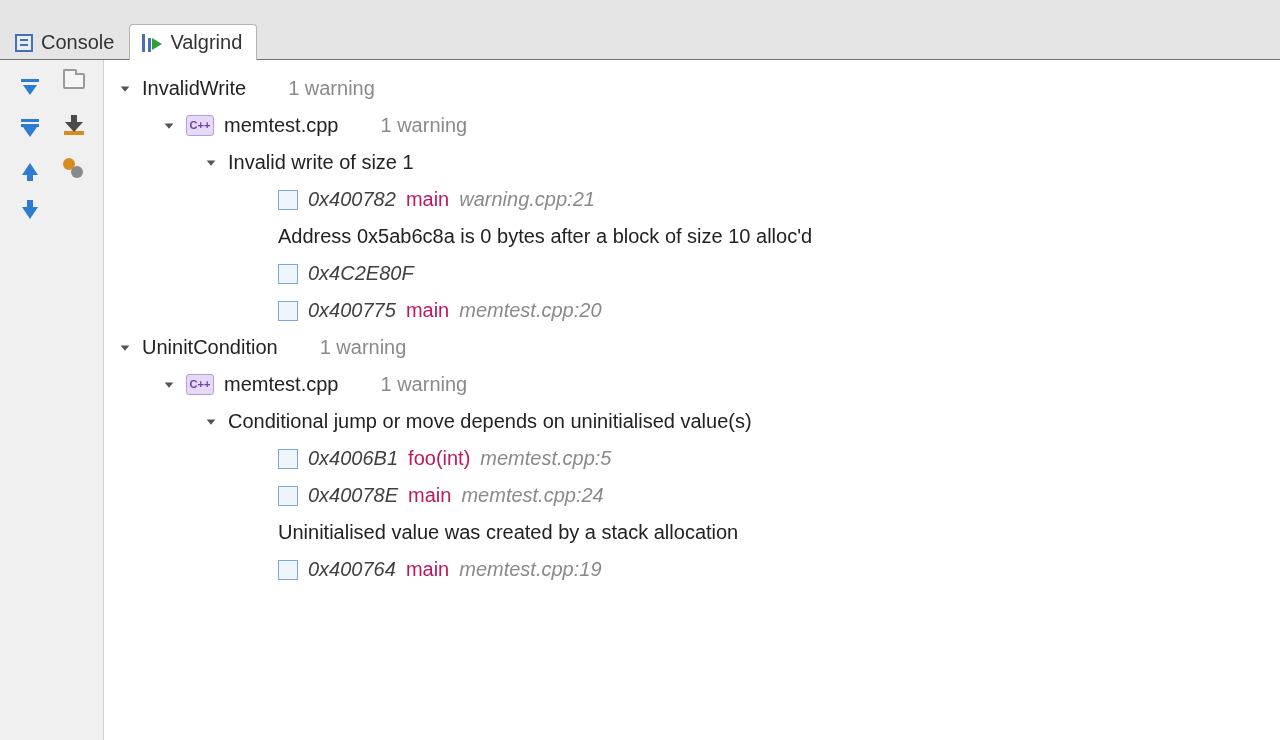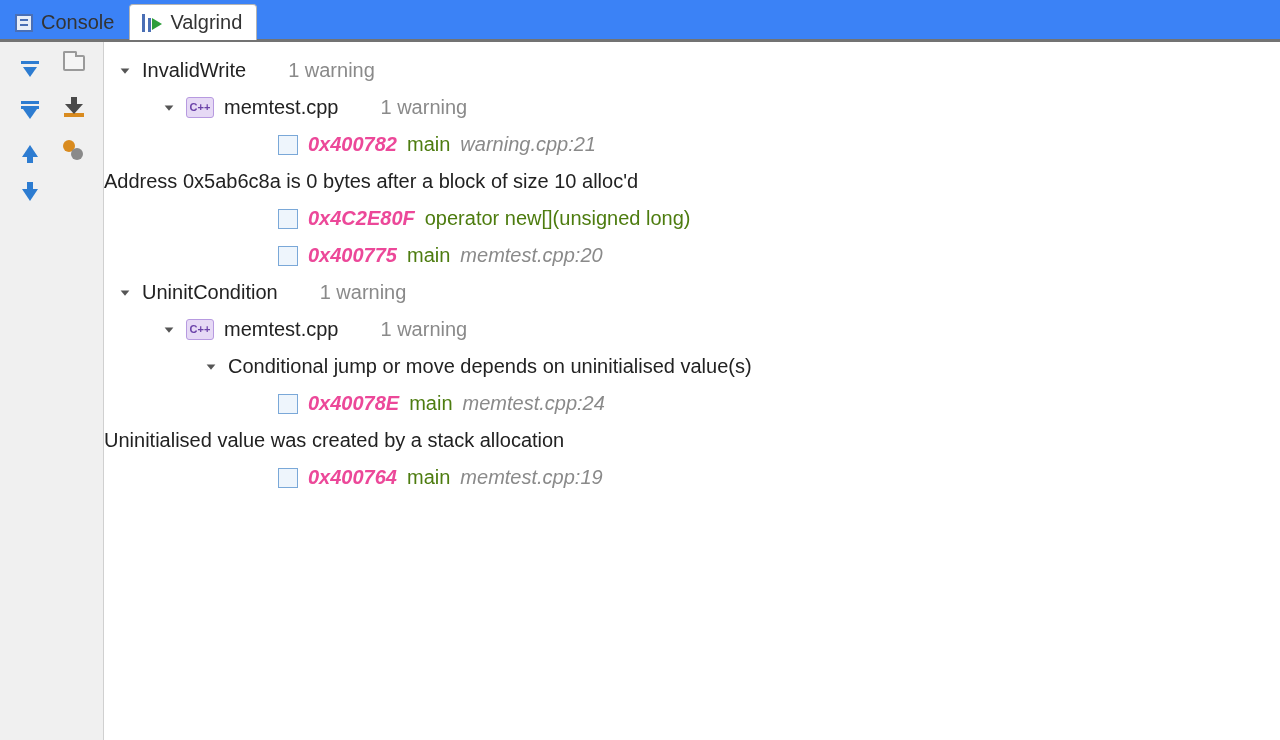--- a/index.html
+++ b/index.html
@@ -9,23 +9,23 @@
     height: 740px;
     font-family: "Segoe UI", Tahoma, sans-serif;
     font-size: 20px;
     background: #ffffff;
     color: #222;
     overflow: hidden;
   }
 
   
   .tabbar {
-    height: 42px;
-    background: #3b82f6;
-    border-bottom: 3px solid #737373;
+    height: 60px;
+    background: #e5e5e5;
+    border-bottom: 1px solid #737373;
     display: flex;
     align-items: flex-end;
     padding-left: 4px;
     box-sizing: border-box;
   }
   .tab {
     display: flex;
     align-items: center;
     gap: 8px;
     padding: 6px 14px 6px 10px;
@@ -209,21 +209,21 @@
     align-items: center;
     gap: 10px;
     line-height: 1.55;
     padding: 3px 0;
     white-space: nowrap;
   }
   .indent-0 { padding-left: 14px; }
   .indent-1 { padding-left: 58px; }
   .indent-2 { padding-left: 100px; }
   .indent-3 { padding-left: 174px; } 
-  .indent-3p { } 
+  .indent-3p { padding-left: 174px; } 
 
   .disclosure {
     width: 14px; height: 14px;
     display:inline-flex; align-items:center; justify-content:center;
     color:#555;
   }
   .disclosure svg { width:14px; height:14px; } 
 
   
   .ic-cpp {
@@ -242,22 +242,22 @@
   }
   .ic-frame::before{
     content:""; position:absolute; left:-4px; top:-4px;
     width:20px; height:20px;
     border:1px solid #9c9c9c; background:#f2f2f2;
     z-index:-1;
   }
 
   .title { color:#222; }
   .dim   { color:#8a8a8a;margin-left:32px; }
-  .addr  { color:#ec4899; font-style: italic; font-weight: bold; }
-  .func  { color:#4d7c0f;text-align:center; }
+  .addr  { color:#404040; font-style: italic; }
+  .func  { color:#be185d;text-align:center; }
   .loc   { color:#8a8a8a; font-style: italic; }
 
   .row[data-interactable="true"] { cursor: default; }
 </style>
 </head>
 <body>
 
 <div class="tabbar" data-interactable="false">
   <div class="tab" data-interactable="true">
     <span class="ic-console" data-interactable="false"></span>
@@ -326,33 +326,40 @@
       <div class="row indent-1" data-interactable="true">
         <span class="disclosure" data-interactable="true">
           <svg viewBox="0 0 16 16">
             <path fill="#555" d="M3 5 L8 11 L13 5 Z"></path>
           </svg>
         </span>
         <span class="ic-cpp" data-interactable="false">C++</span>
         <span class="title" data-interactable="false">memtest.cpp</span>
         <span class="dim" data-interactable="false">1 warning</span>
       </div>
+      <div class="row indent-2" data-interactable="true">
+        <span class="disclosure" data-interactable="true">
+          <svg viewBox="0 0 16 16">
+            <path fill="#555" d="M3 5 L8 11 L13 5 Z"></path>
+          </svg>
+        </span>
+        <span class="title" data-interactable="false">Invalid write of size 1</span>
+      </div>
       <div class="row indent-3" data-interactable="true">
         <span class="ic-frame" data-interactable="false"></span>
         <span class="addr" data-interactable="false">0x400782</span>
         <span class="func" data-interactable="false">main</span>
         <span class="loc" data-interactable="false">warning.cpp:21</span>
       </div>
       <div class="row indent-3p" data-interactable="true">
         <span class="title" data-interactable="false">Address 0x5ab6c8a is 0 bytes after a block of size 10 alloc'd</span>
       </div>
       <div class="row indent-3" data-interactable="true">
         <span class="ic-frame" data-interactable="false"></span>
         <span class="addr" data-interactable="false">0x4C2E80F</span>
-        <span class="func" data-interactable="false">operator new[](unsigned long)</span>
       </div>
       <div class="row indent-3" data-interactable="true">
         <span class="ic-frame" data-interactable="false"></span>
         <span class="addr" data-interactable="false">0x400775</span>
         <span class="func" data-interactable="false">main</span>
         <span class="loc" data-interactable="false">memtest.cpp:20</span>
       </div>
       <div class="row indent-0" data-interactable="true">
         <span class="disclosure" data-interactable="true">
           <svg viewBox="0 0 16 16">
@@ -375,20 +382,26 @@
       <div class="row indent-2" data-interactable="true">
         <span class="disclosure" data-interactable="true">
           <svg viewBox="0 0 16 16">
             <path fill="#555" d="M3 5 L8 11 L13 5 Z"></path>
           </svg>
         </span>
         <span class="title" data-interactable="false">Conditional jump or move depends on uninitialised value(s)</span>
       </div>
       <div class="row indent-3" data-interactable="true">
         <span class="ic-frame" data-interactable="false"></span>
+        <span class="addr" data-interactable="false">0x4006B1</span>
+        <span class="func" data-interactable="false">foo(int)</span>
+        <span class="loc" data-interactable="false">memtest.cpp:5</span>
+      </div>
+      <div class="row indent-3" data-interactable="true">
+        <span class="ic-frame" data-interactable="false"></span>
         <span class="addr" data-interactable="false">0x40078E</span>
         <span class="func" data-interactable="false">main</span>
         <span class="loc" data-interactable="false">memtest.cpp:24</span>
       </div>
       <div class="row indent-3p" data-interactable="true">
         <span class="title" data-interactable="false">Uninitialised value was created by a stack allocation</span>
       </div>
       <div class="row indent-3" data-interactable="true">
         <span class="ic-frame" data-interactable="false"></span>
         <span class="addr" data-interactable="false">0x400764</span>

